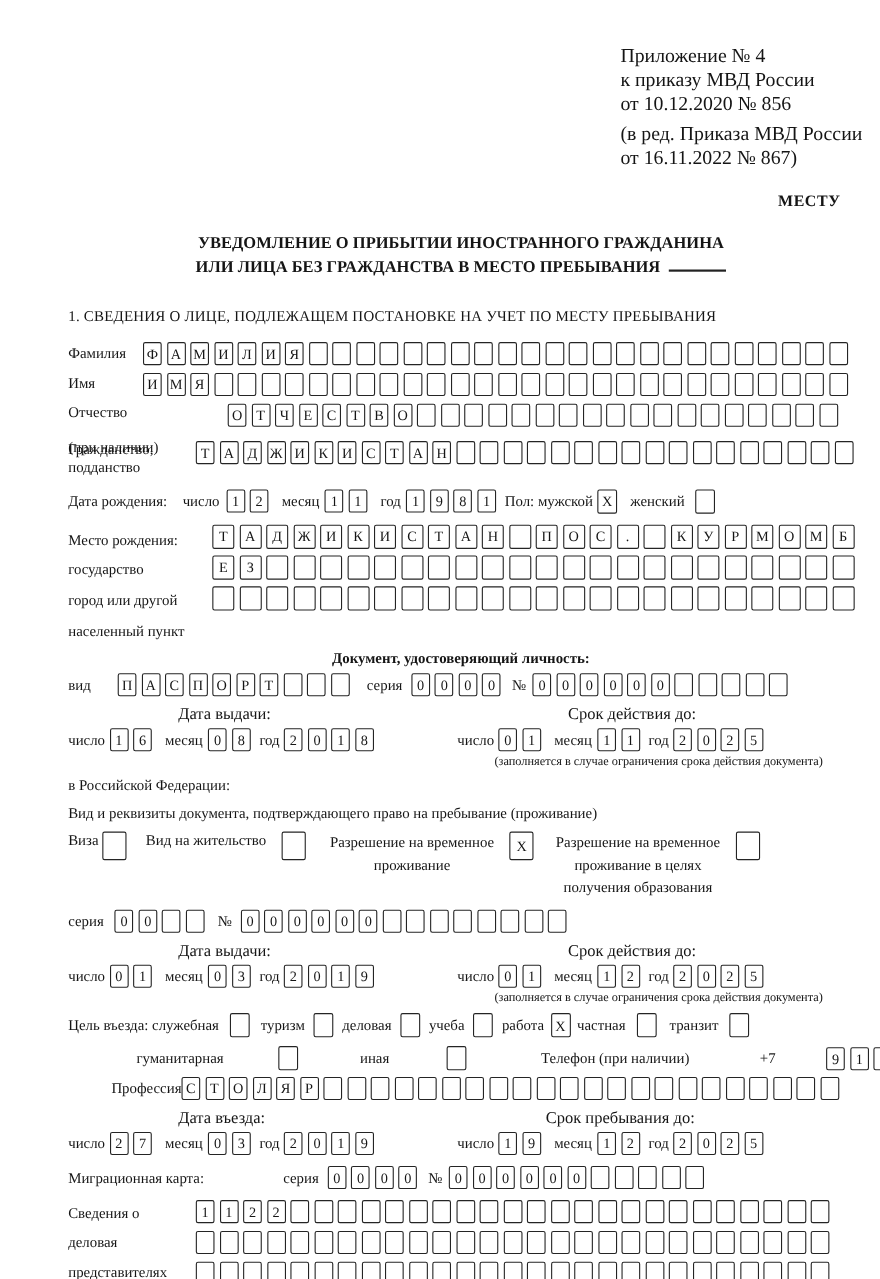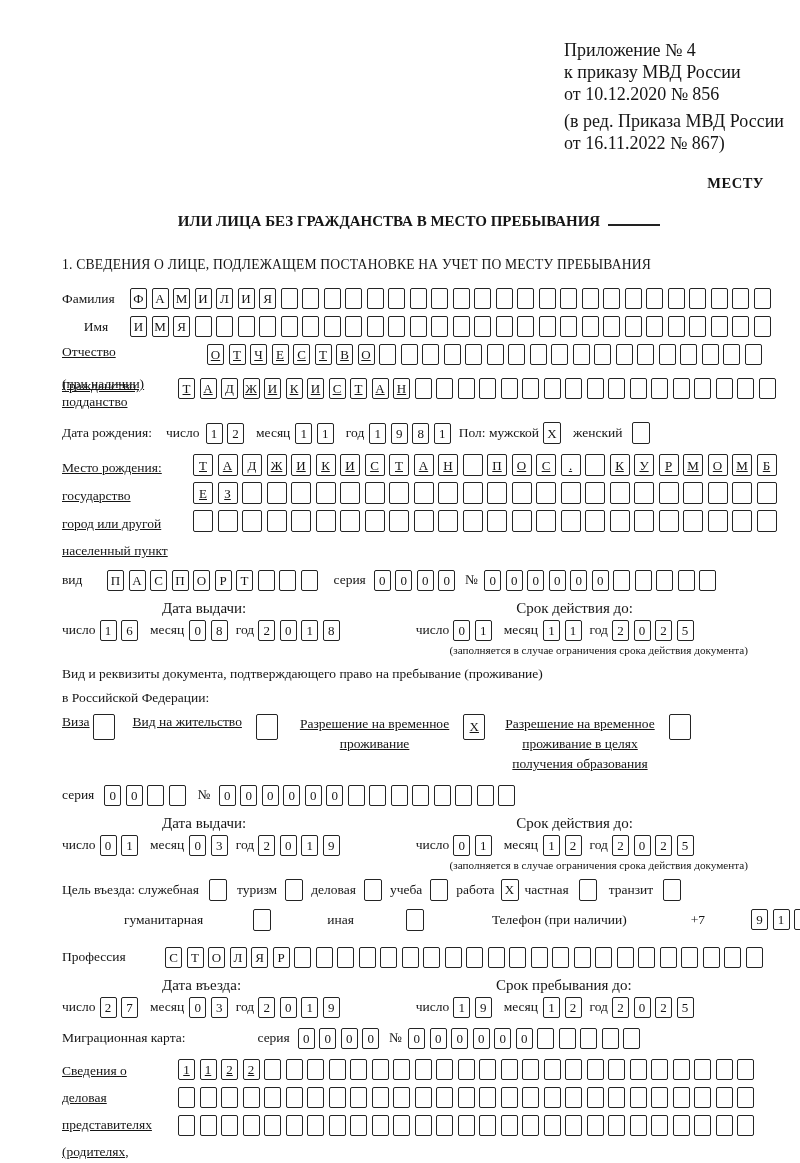--- a/index.html
+++ b/index.html
@@ -17,21 +17,21 @@
   .hdr-block .line.sp { margin-top:5px; }
   .forma { text-align:right; font-weight:bold; font-size:14.5px; margin:20px 12px 0 0; letter-spacing:.5px; }
 
   .title { text-align:center; font-weight:bold; font-size:15px; line-height:1.5; margin-top:18px; }
   .title .blank { display:inline-block; width:52px; border-bottom:2px solid #222; height:14px; margin-left:8px; }
 
   .sect { font-weight:normal; font-size:13.6px; margin-top:25px; letter-spacing:.2px; }
 
   
   .frow { display:flex; align-items:center; font-size:13.5px; margin-top:7px; }
-  .frow.top { align-items:flex-start;text-decoration:underline; }
+  .frow.top { align-items:flex-start; }
   .lbl { flex:none; }
   .cells { display:inline-flex; gap:4.5px; flex:none; }
   .cell {
     width:17px; height:21px; flex:none;
     border:1.6px solid #242424; border-radius:2px;
     display:inline-flex; align-items:center; justify-content:center;
     font-size:13px; line-height:1; background:#fff;
   }
   .wide .cell { width:20px; height:22px; }
   .cbx .cell  { width:18px; height:22px; }
@@ -52,20 +52,21 @@
   <div class="hdr-block">
     <div class="line">Приложение № 4</div>
     <div class="line">к приказу МВД России</div>
     <div class="line">от 10.12.2020 № 856</div>
     <div class="line sp">(в ред. Приказа МВД России</div>
     <div class="line">от 16.11.2022 № 867)</div>
   </div>
   <div class="forma">МЕСТУ</div>
 
   <div class="title">
+    <div>УВЕДОМЛЕНИЕ О ПРИБЫТИИ ИНОСТРАННОГО ГРАЖДАНИНА</div>
     <div><span>ИЛИ ЛИЦА БЕЗ ГРАЖДАНСТВА В МЕСТО ПРЕБЫВАНИЯ</span><span class="blank"></span></div>
   </div>
 
   <div class="sect">1. СВЕДЕНИЯ О ЛИЦЕ, ПОДЛЕЖАЩЕМ ПОСТАНОВКЕ НА УЧЕТ ПО МЕСТУ ПРЕБЫВАНИЯ</div>
 
   <div class="frow" style="margin-top:15px;">
     <span class="lbl" style="width:68px;">Фамилия</span>
     <span class="cells">
         <span class="cell">Ф</span>
         <span class="cell">А</span>
@@ -94,21 +95,21 @@
         <span class="cell"></span>
         <span class="cell"></span>
         <span class="cell"></span>
         <span class="cell"></span>
         <span class="cell"></span>
         <span class="cell"></span>
       </span>
   </div>
 
   <div class="frow">
-    <span class="lbl" style="width:68px;text-align:center;">Имя</span>
+    <span class="lbl" style="width:68px;">Имя</span>
     <span class="cells">
         <span class="cell">И</span>
         <span class="cell">М</span>
         <span class="cell">Я</span>
         <span class="cell"></span>
         <span class="cell"></span>
         <span class="cell"></span>
         <span class="cell"></span>
         <span class="cell"></span>
         <span class="cell"></span>
@@ -319,20 +320,21 @@
           <span class="cell"></span>
           <span class="cell"></span>
           <span class="cell"></span>
           <span class="cell"></span>
           <span class="cell"></span>
           <span class="cell"></span>
         </span>
     </span>
   </div>
 
+  <div style="text-align:center; font-weight:bold; font-size:13.5px; margin-top:4px;">Документ, удостоверяющий личность:</div>
 
   <div class="frow" style="margin-top:5px;">
     <span class="lbl" style="width:45px;">вид</span>
     <span class="cells">
         <span class="cell">П</span>
         <span class="cell">А</span>
         <span class="cell">С</span>
         <span class="cell">П</span>
         <span class="cell">О</span>
         <span class="cell">Р</span>
@@ -399,22 +401,22 @@
     <span class="lbl" style="margin:0 4px 0 8px;">год</span>
     <span class="cells">
         <span class="cell">2</span>
         <span class="cell">0</span>
         <span class="cell">2</span>
         <span class="cell">5</span>
       </span>
   </div>
   <div class="note right">(заполняется в случае ограничения срока действия документа)</div>
 
+  <div style="font-size:13.5px; margin-top:8px;">в Российской Федерации:</div>
   <div style="font-size:13.5px; margin-top:10px;">Вид и реквизиты документа, подтверждающего право на пребывание (проживание)</div>
-  <div style="font-size:13.5px; margin-top:8px;">в Российской Федерации:</div>
 
   <div class="frow top" style="margin-top:8px;">
     <span class="lbl">Виза</span>
     <span class="cells big" style="margin-left:3px;">
         <span class="cell"></span>
       </span>
     <span class="lbl" style="margin-left:18px;">Вид на жительство</span>
     <span class="cells big" style="margin-left:14px;">
         <span class="cell"></span>
       </span>
@@ -553,21 +555,21 @@
         <span class="cell">0</span>
         <span class="cell">0</span>
         <span class="cell">0</span>
         <span class="cell">0</span>
         <span class="cell">0</span>
         <span class="cell">0</span>
         <span class="cell"></span>
       </span>
   </div>
 
-  <div class="frow" style="margin-top:16px;">
+  <div class="frow" style="margin-top:6px;text-align:right;">
     <span class="lbl" style="width:103px;">Профессия</span>
     <span class="cells">
         <span class="cell">С</span>
         <span class="cell">Т</span>
         <span class="cell">О</span>
         <span class="cell">Л</span>
         <span class="cell">Я</span>
         <span class="cell">Р</span>
         <span class="cell"></span>
         <span class="cell"></span>

